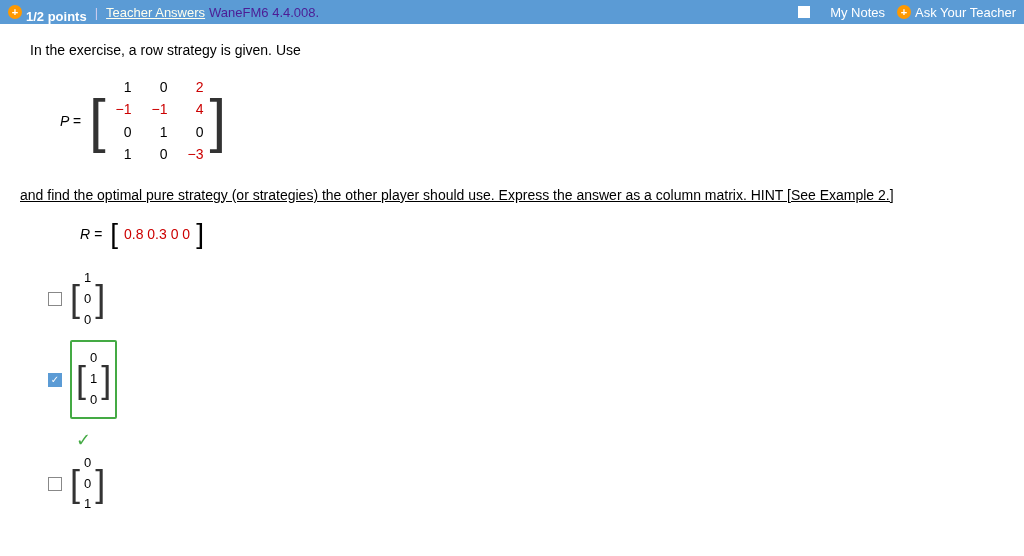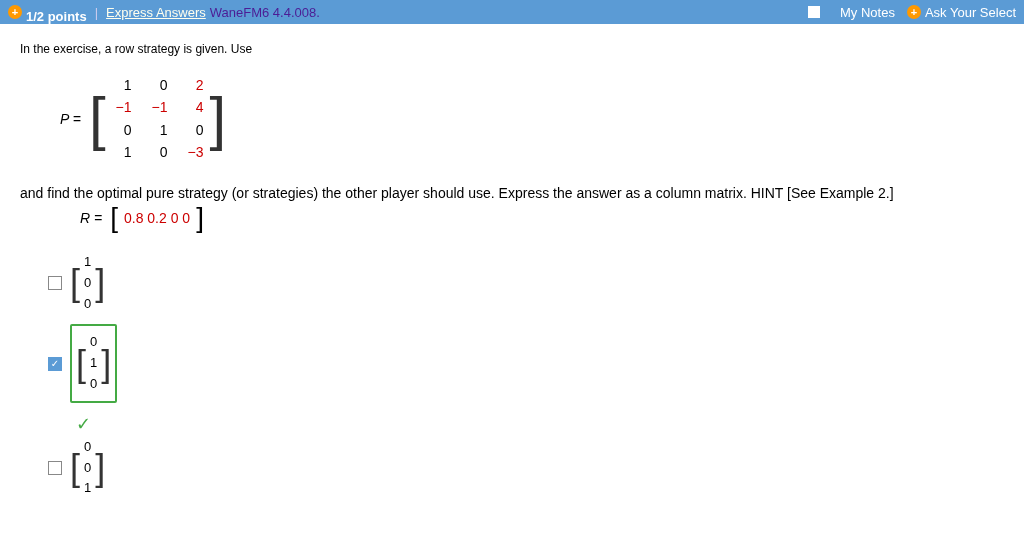--- a/index.html
+++ b/index.html
@@ -51,22 +51,23 @@
       display: inline-flex; align-items: center; justify-content: center;
       font-size: 11px; font-weight: bold; color: #fff;
     }
 
     
     #main {
       padding: 18px 20px;
     }
 
     .intro-text {
-      font-size: 12px;
+      font-size: 14px;
       margin-bottom: 16px;
+      margin-left: 10px;
     }
 
     
     .matrix-container {
       display: flex;
       align-items: center;
       margin-bottom: 16px;
       margin-left: 40px;
     }
     .matrix-label {
@@ -95,20 +96,22 @@
     .matrix-cell {
       width: 20px;
       text-align: right;
     }
     .matrix-cell.red { color: #c00; }
 
     
     .description {
       font-size: 14px;
       line-height: 1.6;
+      margin-bottom: 14px;
+      text-decoration: underline;
     }
 
     
     .r-matrix-container {
       display: flex;
       align-items: center;
       margin-left: 60px;
       margin-bottom: 18px;
     }
     .r-label { font-style: italic; margin-right: 8px; }
@@ -192,31 +195,31 @@
     }
   </style>
 </head>
 <body>
 
 <div id="top-bar">
   <div class="points-section">
     <span class="plus-icon">+</span>
     <span class="points-text">1/2 points</span>
     <span class="separator">|</span>
-    <span class="previous-answers">Express Answers</span>
+    <span class="previous-answers">Teacher Answers</span>
     <span class="wanem">WaneFM6 4.4.008.</span>
   </div>
   <div class="right-section">
     <div class="my-notes">
       <span class="notes-checkbox"></span>
       <span>My Notes</span>
     </div>
     <div class="ask-teacher">
       <span class="ask-plus">+</span>
-      <span>Ask Your Select</span>
+      <span>Ask Your Teacher</span>
     </div>
   </div>
 </div>
 
 <div id="main">
 
   <div class="intro-text">In the exercise, a row strategy is given. Use</div>
 
   <div class="matrix-container">
     <span class="matrix-label">P =</span>
@@ -246,21 +249,21 @@
     <span class="matrix-bracket-right">]</span>
   </div>
 
   <div class="description">
     <div>and find the optimal pure strategy (or strategies) the other player should use. Express the answer as a column matrix. HINT [See Example 2.]</div>
   </div>
 
   <div class="r-matrix-container">
     <span class="r-label">R =</span>
     <span class="r-bracket-left">[</span>
-    <span class="r-content">0.8  0.2  0  0</span>
+    <span class="r-content">0.8  0.3  0  0</span>
     <span class="r-bracket-right">]</span>
   </div>
 
   <div class="answer-options">
 
     <div class="answer-row">
       <div class="answer-checkbox-area">
         <div class="answer-checkbox"></div>
       </div>
       <div class="col-matrix">

